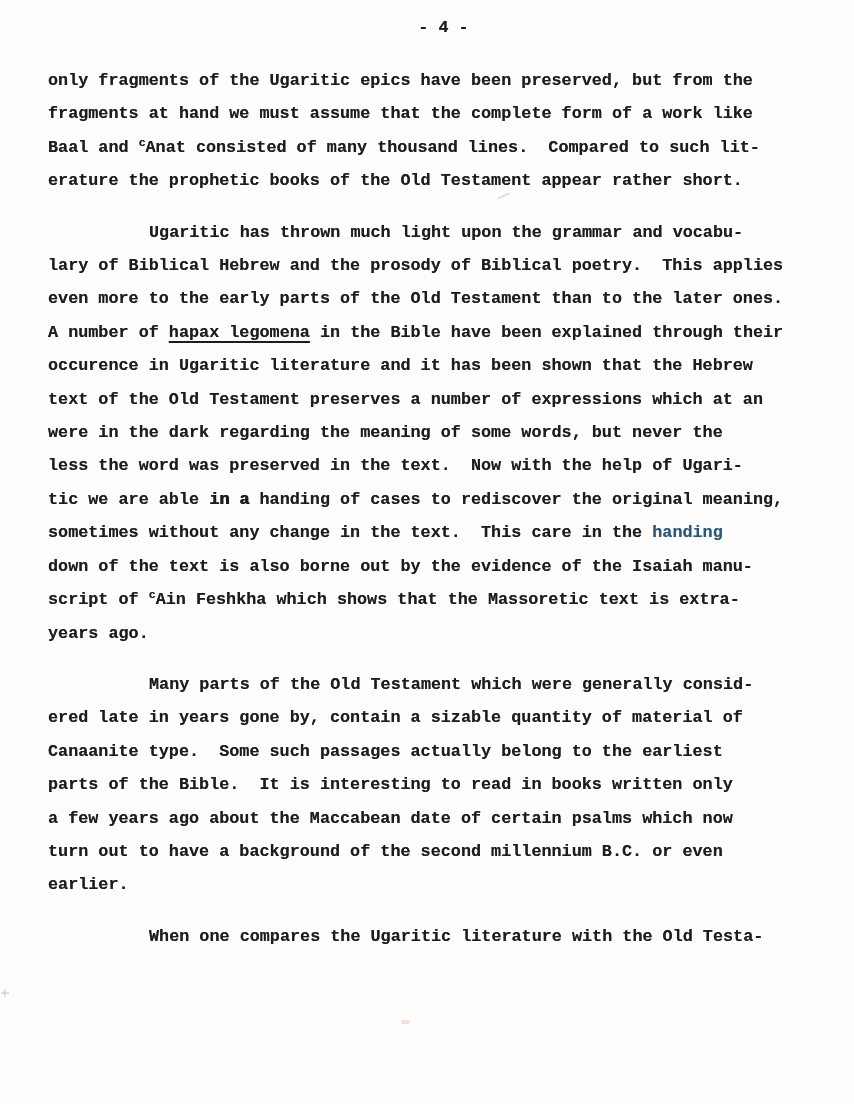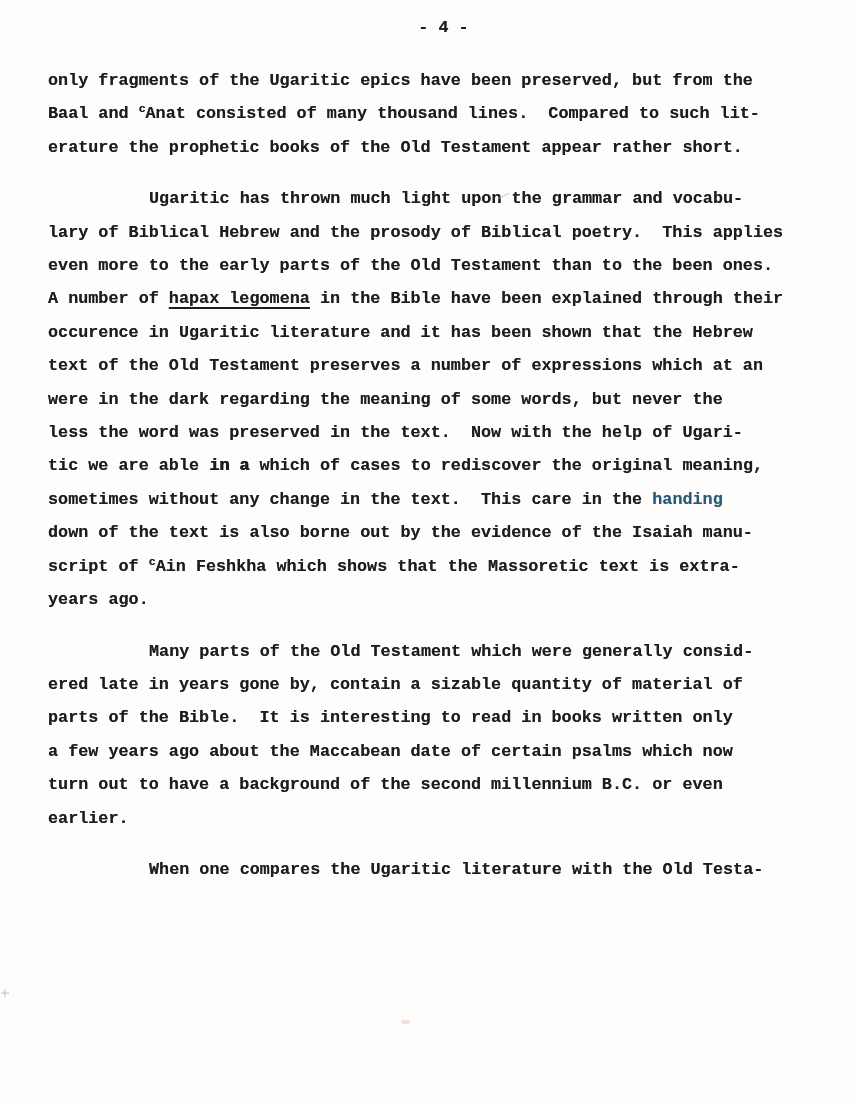--- a/index.html
+++ b/index.html
@@ -81,41 +81,43 @@
 </style>
 </head>
 <body>
 
 <div class="page">
   <div class="page-number">- 4 -</div>
 
   <main class="body" id="doc-body">
       <p class="para">
         <span class="line"><span class="">only fragments of the Ugaritic epics have been preserved, but from the</span></span>
+        <span class="line"><span class="">fragments at hand we must assume that the complete form of a work like</span></span>
         <span class="line"><span class="">Baal and </span><sup class="sup">c</sup><span class="">Anat consisted of many thousand lines.  Compared to such lit-</span></span>
         <span class="line"><span class="">erature the prophetic books of the Old Testament appear rather short.</span></span>
       </p>
       <p class="para">
         <span class="line indented"><span class="">Ugaritic has thrown much light upon the grammar and vocabu-</span></span>
         <span class="line"><span class="">lary of Biblical Hebrew and the prosody of Biblical poetry.  This applies</span></span>
-        <span class="line"><span class="">even more to the early parts of the Old Testament than to the been ones.</span></span>
+        <span class="line"><span class="">even more to the early parts of the Old Testament than to the later ones.</span></span>
         <span class="line"><span class="">A number of </span><span class="u">hapax legomena</span><span class=""> in the Bible have been explained through their</span></span>
         <span class="line"><span class="">occurence in Ugaritic literature and it has been shown that the Hebrew</span></span>
         <span class="line"><span class="">text of the Old Testament preserves a number of expressions which at an</span></span>
         <span class="line"><span class="">were in the dark regarding the meaning of some words, but never the</span></span>
         <span class="line"><span class="">less the word was preserved in the text.  Now with the help of Ugari-</span></span>
-        <span class="line"><span class="">tic we are able </span><span class="overstrike">in a</span><span class=""> which of cases to rediscover the original meaning,</span></span>
+        <span class="line"><span class="">tic we are able </span><span class="overstrike">in a</span><span class=""> handing of cases to rediscover the original meaning,</span></span>
         <span class="line"><span class="">sometimes without any change in the text.  This care in the </span><span class="accent">handing</span></span>
         <span class="line"><span class="">down of the text is also borne out by the evidence of the Isaiah manu-</span></span>
         <span class="line"><span class="">script of </span><sup class="sup">c</sup><span class="">Ain Feshkha which shows that the Massoretic text is extra-</span></span>
         <span class="line"><span class="">years ago.</span></span>
       </p>
       <p class="para">
         <span class="line indented"><span class="">Many parts of the Old Testament which were generally consid-</span></span>
         <span class="line"><span class="">ered late in years gone by, contain a sizable quantity of material of</span></span>
+        <span class="line"><span class="">Canaanite type.  Some such passages actually belong to the earliest</span></span>
         <span class="line"><span class="">parts of the Bible.  It is interesting to read in books written only</span></span>
         <span class="line"><span class="">a few years ago about the Maccabean date of certain psalms which now</span></span>
         <span class="line"><span class="">turn out to have a background of the second millennium B.C. or even</span></span>
         <span class="line"><span class="">earlier.</span></span>
       </p>
       <p class="para">
         <span class="line indented"><span class="">When one compares the Ugaritic literature with the Old Testa-</span></span>
       </p>
     </main>
 

